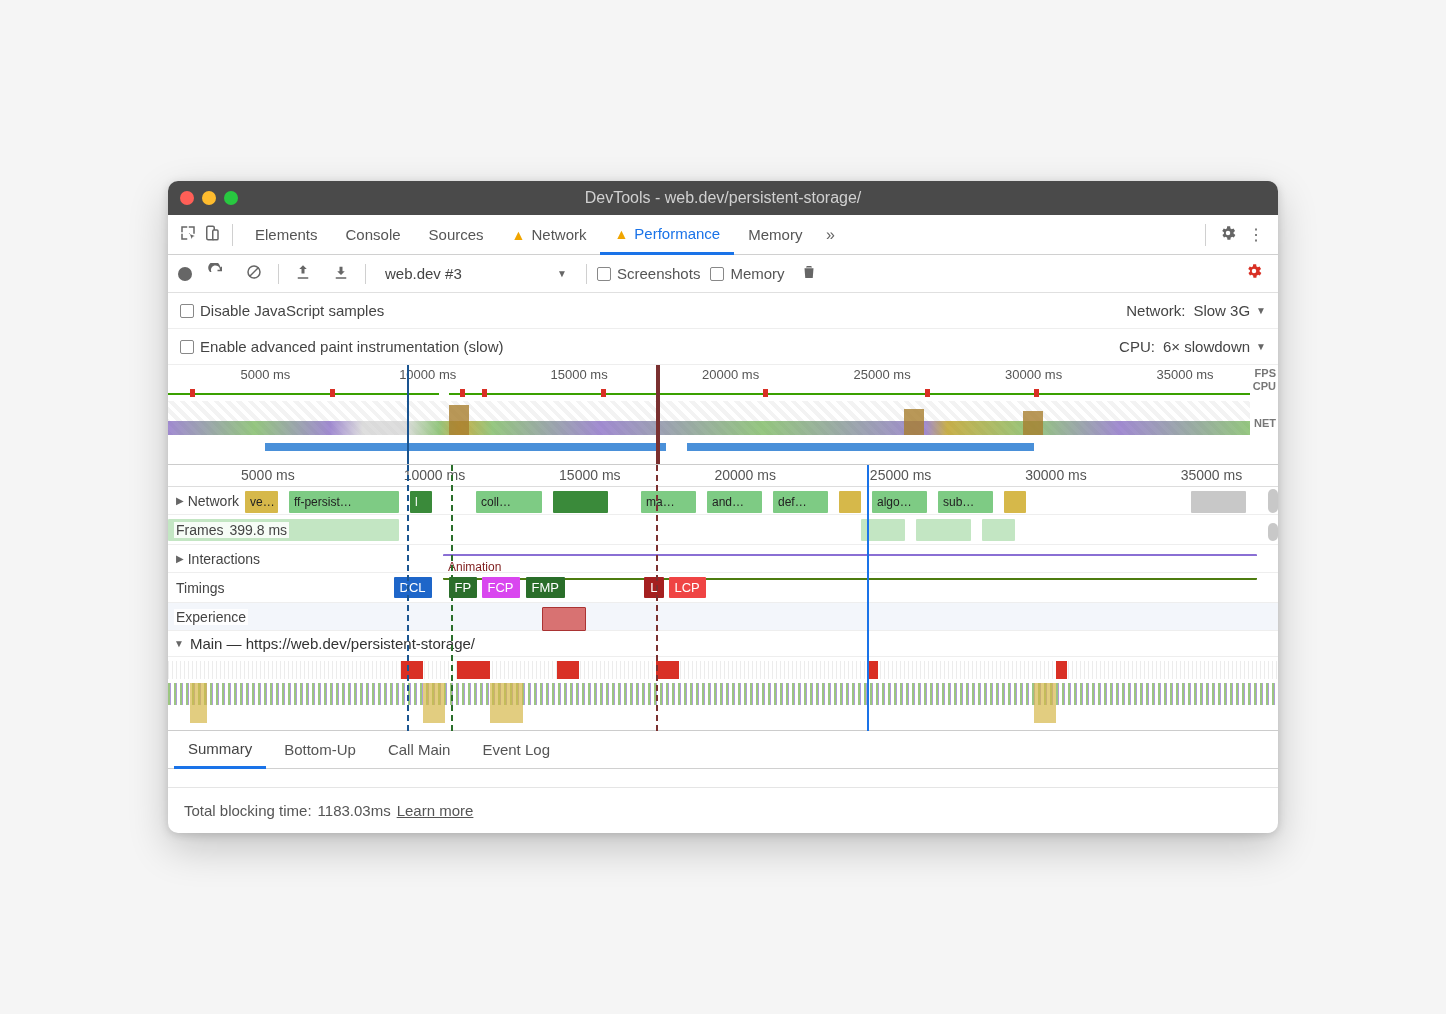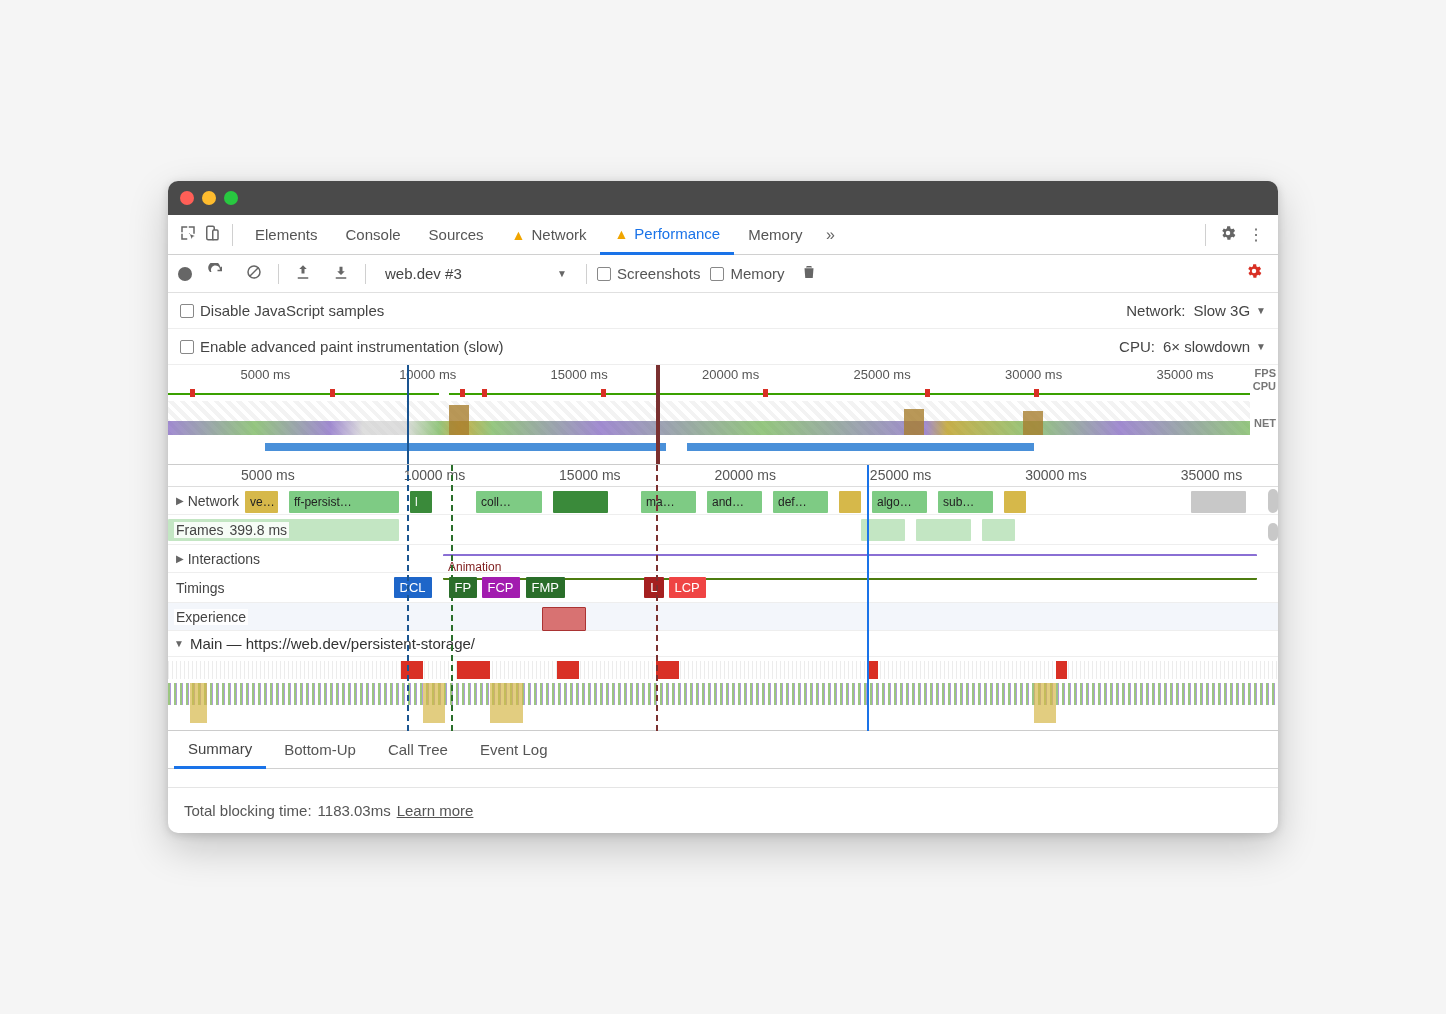--- a/index.html
+++ b/index.html
@@ -147,20 +147,21 @@
 <body>
 
 <div class="window">
 
   <div class="titlebar">
     <div class="traffic">
       <div class="dot red"></div>
       <div class="dot yellow"></div>
       <div class="dot green"></div>
     </div>
+    <div class="title">DevTools - web.dev/persistent-storage/</div>
   </div>
 
   <div class="tabs">
     <div class="tool-icon">
       <svg class="ico" viewBox="0 0 24 24">
           <path d="M3 3h8v2H5v6H3V3zm0 18v-8h2v6h6v2H3zm18-8h-2V5h-6V3h8v10zM13 13l8 3-3 1-1 3-3-8z"></path>
         </svg>
     </div>
     <div class="tool-icon">
       <svg class="ico" viewBox="0 0 24 24">
@@ -401,21 +402,21 @@
       <div class="track-label">
           <span>Timings</span>
         </div>
       <div class="track-body">
         <div class="marker" style="left:20.5%;background:#1e66c9">
             <span>DCL</span>
           </div>
         <div class="marker" style="left:25.5%;background:#2a6e2a">
             <span>FP</span>
           </div>
-        <div class="marker" style="left:28.5%;background:#a21caf">
+        <div class="marker" style="left:28.5%;background:#d946ef">
             <span>FCP</span>
           </div>
         <div class="marker" style="left:32.5%;background:#2a6e2a">
             <span>FMP</span>
           </div>
         <div class="marker" style="left:43.3%;background:#a52020">
             <span>L</span>
           </div>
         <div class="marker" style="left:45.5%;background:#ef4444">
             <span>LCP</span>
@@ -462,21 +463,21 @@
   </div>
 
   <div class="bottom-tabs">
     <div class="btab active">
         <span>Summary</span>
       </div>
     <div class="btab">
         <span>Bottom-Up</span>
       </div>
     <div class="btab">
-        <span>Call Tree</span>
+        <span>Call Main</span>
       </div>
     <div class="btab">
         <span>Event Log</span>
       </div>
   </div>
 
   <div class="summary">
     <span>Total blocking time:</span>
     <span>1183.03ms</span>
     <a>Learn more</a>

